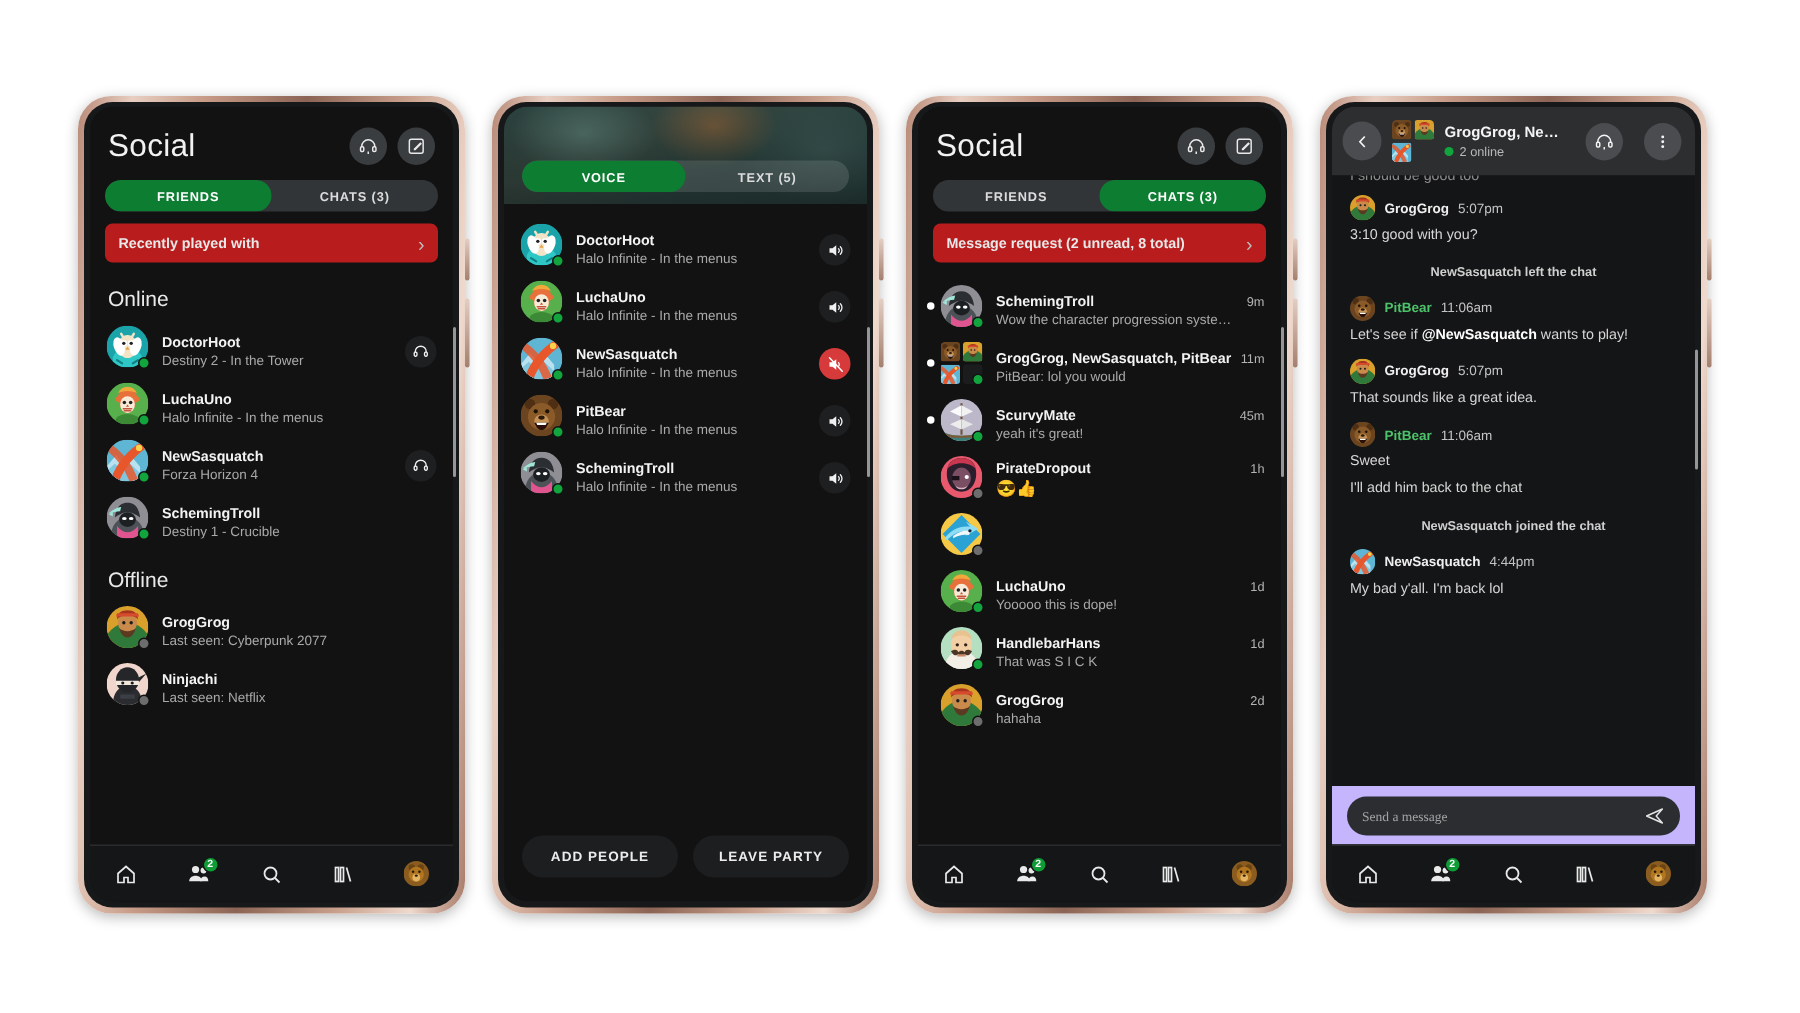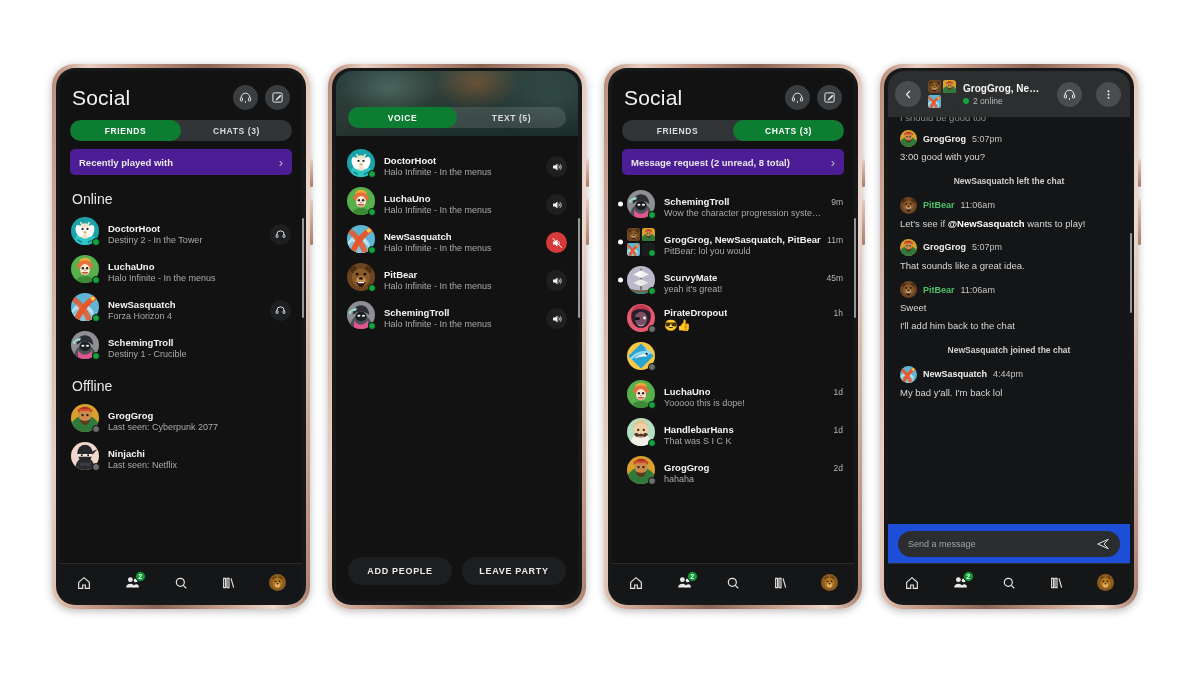--- a/index.html
+++ b/index.html
@@ -76,21 +76,21 @@
   .seg-item {
     flex: 1; display: flex; align-items: center; justify-content: center;
     font-size: 8.5px; font-weight: bold; color: #dcdcdc;
     letter-spacing: .6px; border-radius: 13px;
   }
   .seg-item.active { background: #0d7d32; color: #ffffff; }
 
   
   .banner {
     margin: 0 10px 10px 10px; height: 26px;
-    background: #4c1d95; border-radius: 5px;
+    background: #b91c1c; border-radius: 5px;
     display: flex; align-items: center;
     padding: 0 9px;
   }
   .banner-txt { flex: 1; font-size: 9.5px; color: #e8e8e8; font-weight: 600; }
   .chev { color: #bdbdbd; font-size: 13px; font-weight: 300; line-height: 1; }
 
   .sec-title {
     font-size: 14px; color: #e9e9e9; font-weight: 400;
     padding: 6px 12px 5px 12px;
   }
@@ -197,21 +197,21 @@
   .msg-author { font-size: 9px; font-weight: bold; color: #efefef; }
   .msg-author.hl { color: #4cc26a; }
   .msg-time { font-size: 9px; color: #c4c4c4; }
   .msg-text { font-size: 9.5px; color: #d6d6d6; padding-left: 0px; line-height: 1.5; }
   .msg-text.clipped { color: #8d8d8d; }
   .msg-text .mention { color: #ffffff; font-weight: bold; }
   .sys-msg {
     text-align: center; font-size: 8.5px; font-weight: bold;
     color: #cfcfcf; padding: 8px 10px 6px 10px;
   }
-  .composer { padding: 7px 10px 6px 10px; background: #1d4ed8; }
+  .composer { padding: 7px 10px 6px 10px; background: #c4b5fd; font-family: Liberation Serif, serif; }
   .composer-box {
     height: 26px; border-radius: 13px; background: #2b2d30;
     display: flex; align-items: center; padding: 0 10px;
   }
   .composer-ph { flex: 1; font-size: 9px; color: #a3a3a3; }
 
   
   .navbar {
     display: flex; align-items: center;
     height: 38px; background: #151617;
@@ -1016,21 +1016,21 @@
           <div class="msg">
             <div class="msg-head">
               <div class="msg-av">
                   <svg>
                     <use href="#av-grog"></use>
                   </svg>
                 </div>
               <div class="msg-author">GrogGrog</div>
               <div class="msg-time">5:07pm</div>
             </div>
-            <div class="msg-text">3:00 good with you?</div>
+            <div class="msg-text">3:10 good with you?</div>
           </div>
 
           <div class="sys-msg">NewSasquatch left the chat</div>
 
           <div class="msg">
             <div class="msg-head">
               <div class="msg-av">
                   <svg>
                     <use href="#av-bear"></use>
                   </svg>

